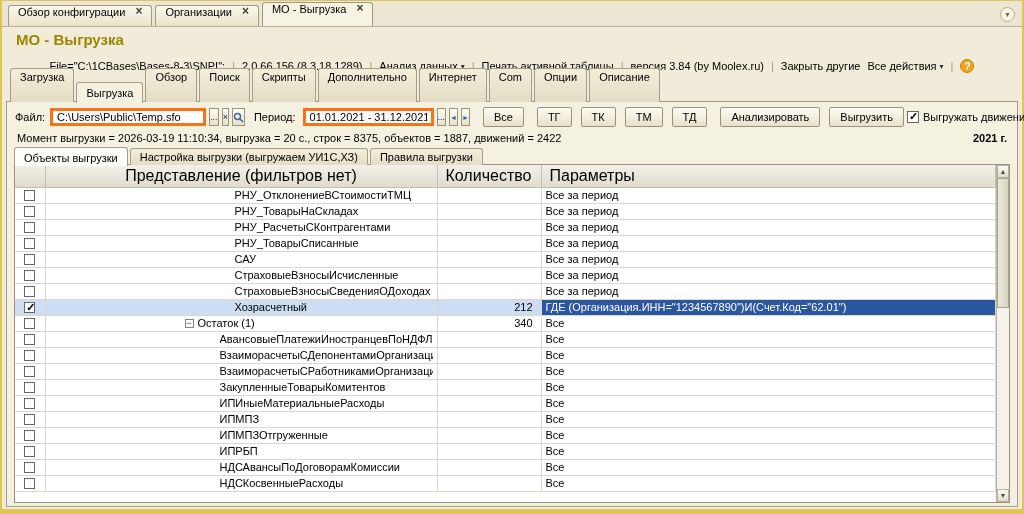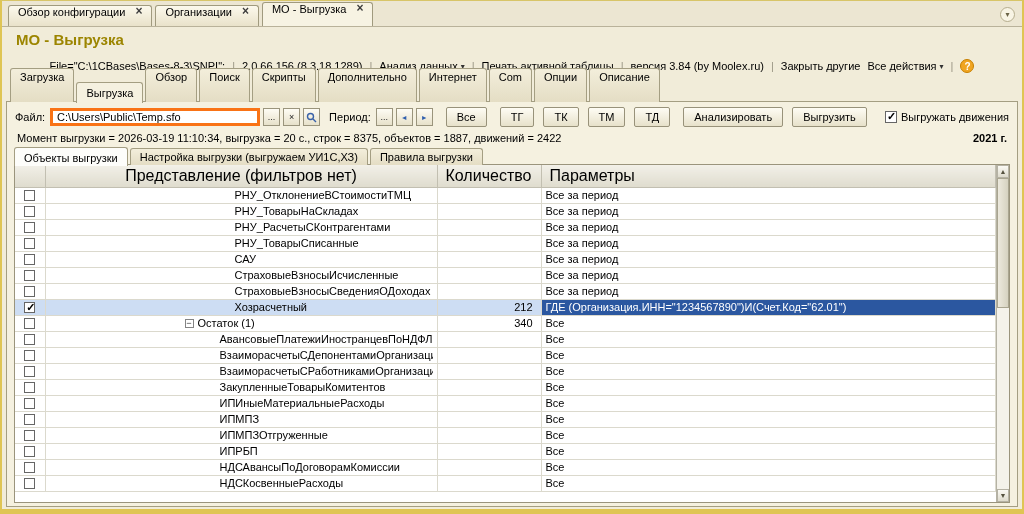--- a/index.html
+++ b/index.html
@@ -147,20 +147,21 @@
       <input class="tinput file" value="C:\Users\Public\Temp.sfo" style="">
       <button class="sbtn">...</button>
       <button class="sbtn">×</button>
       <button class="sbtn">
         <svg width="11" height="11" viewBox="0 0 11 11">
             <circle cx="4.5" cy="4.5" r="3" fill="none" stroke="#3a62a8" stroke-width="1.4"></circle>
             <line x1="7" y1="7" x2="10" y2="10" stroke="#3a62a8" stroke-width="1.4"></line>
           </svg>
       </button>
       <span class="lbl ml6">Период:</span>
+      <input class="tinput periodv" value="01.01.2021 - 31.12.2021" style="">
       <button class="sbtn">...</button>
       <button class="sbtn nav">
           <span>◄</span>
         </button>
       <button class="sbtn nav">
           <span>►</span>
         </button>
       <button class="btn ml10">Все</button>
       <button class="btn ml10">ТГ</button>
       <button class="btn ml6">ТК</button>

